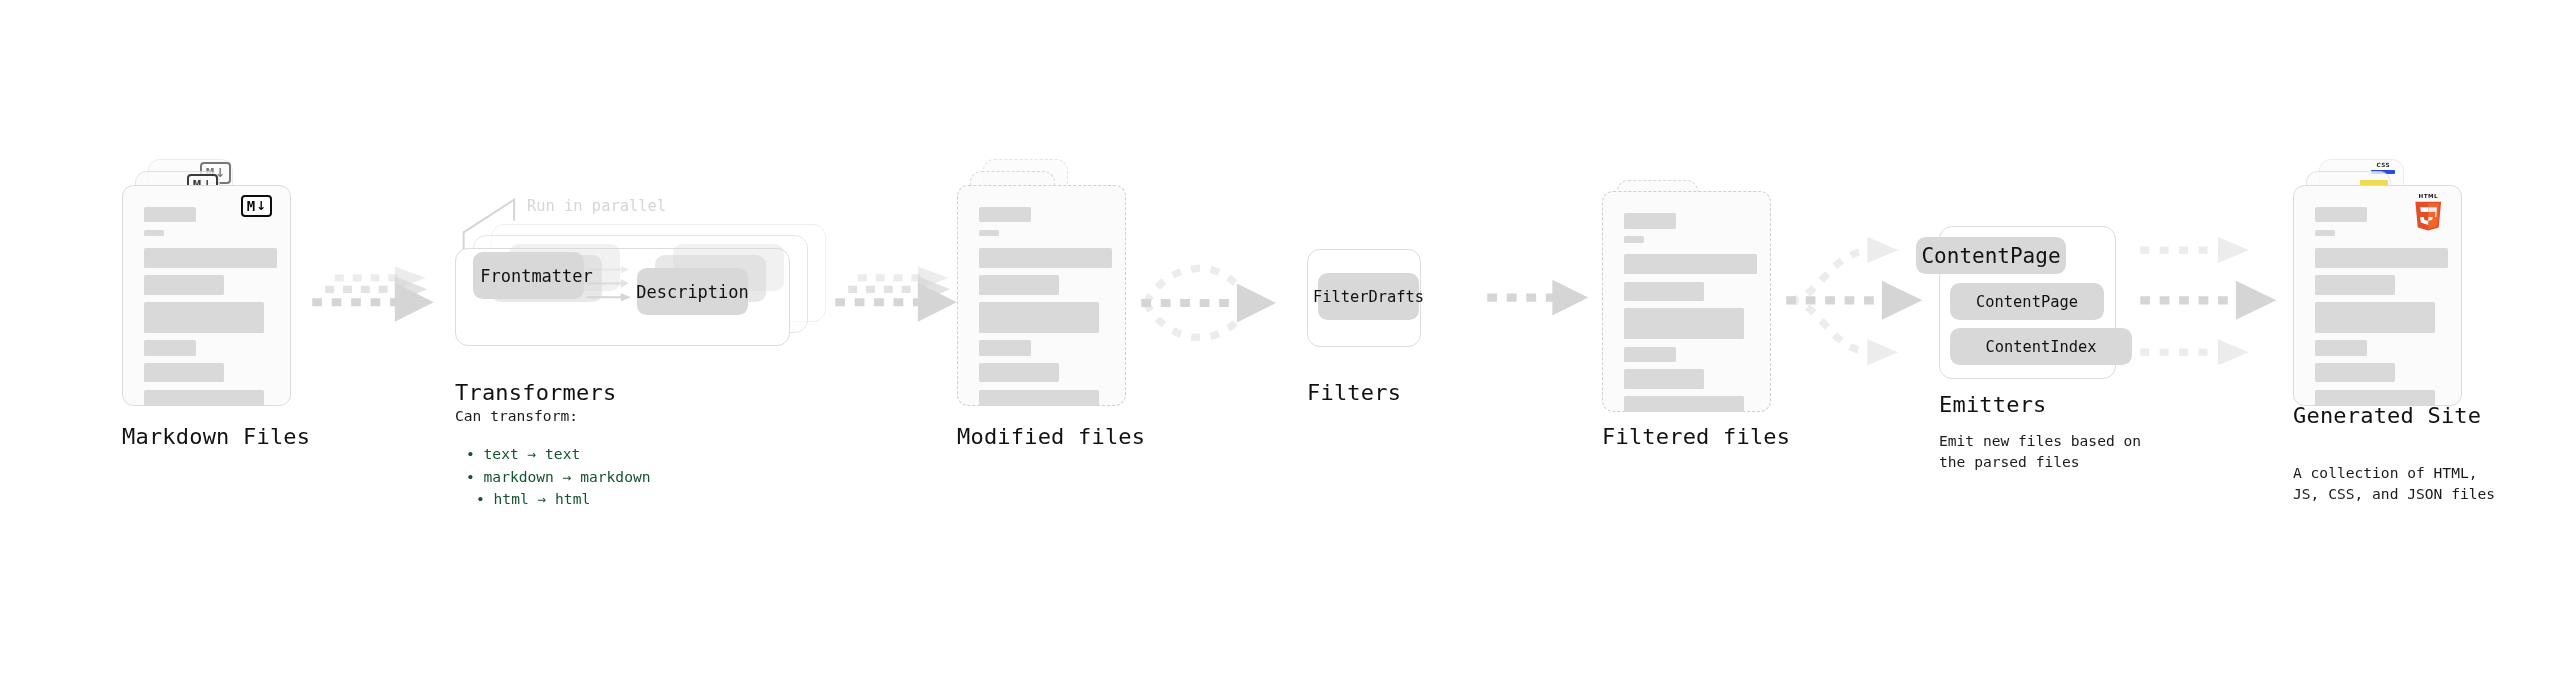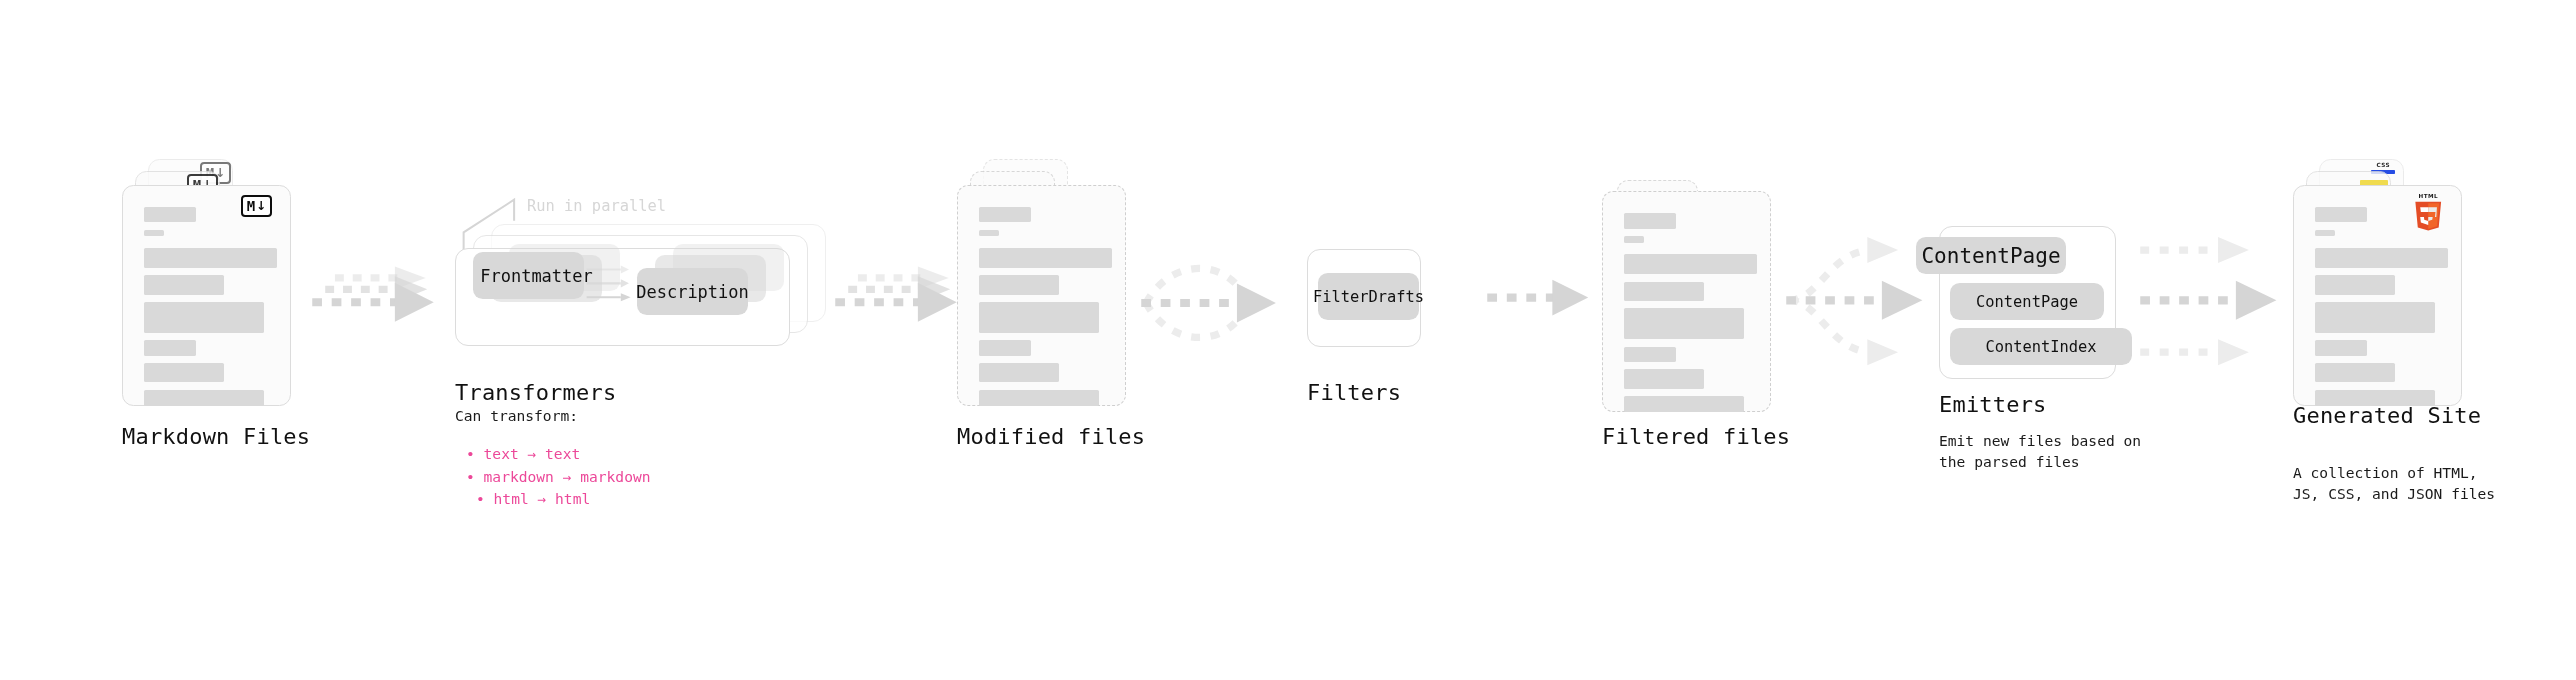--- a/index.html
+++ b/index.html
@@ -57,21 +57,21 @@
     display:flex;align-items:center;justify-content:center;
     font-size:17px;color:#111;white-space:nowrap;box-sizing:border-box;
   }
   .chip.c3{opacity:.35;}
   .chip.c2{opacity:.6;}
 
   
   .title{position:absolute;font-size:22px;color:#111;white-space:nowrap;letter-spacing:0.2px;}
   .sub{position:absolute;font-size:14.6px;line-height:1.42;color:#1a1a1a;white-space:pre;}
   .ghost{position:absolute;font-size:15.4px;color:#d6d6d6;white-space:nowrap;}
-  .bullets{position:absolute;font-size:14.6px;line-height:1.52;color:#ec4899;white-space:pre;}
+  .bullets{position:absolute;font-size:14.6px;line-height:1.52;color:#14532d;white-space:pre;}
 
   svg{position:absolute;overflow:visible;}
 </style>
 </head>
 <body>
 
 <div class="stage">
 
   <div class="stack" style="left:122px;top:159px;">
     <div class="card l3" style="left:26px;top:0px;width:85px;height:49px;"></div>

